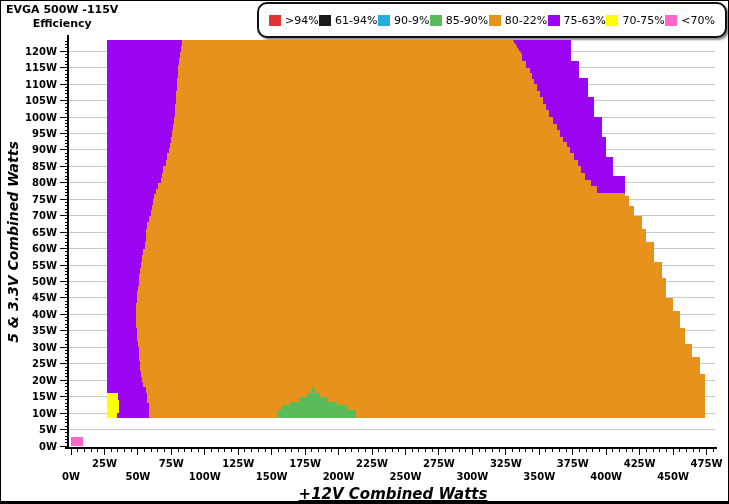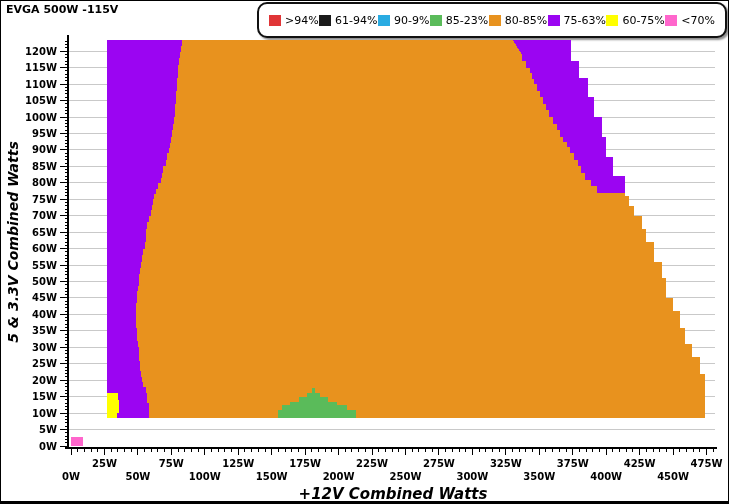--- a/index.html
+++ b/index.html
@@ -16,64 +16,65 @@
     box-sizing:border-box;border:2px solid #111;border-radius:10px;background:#fff;
     box-shadow:2px 2px 2px rgba(0,0,0,0.45);
     display:flex;align-items:center;justify-content:space-between;padding:16px 10px;
   }
   .legend-item{display:flex;align-items:center;gap:4px;}
   .legend-swatch{width:12px;height:11px;display:inline-block;}
   .legend-label{font-size:11px;white-space:nowrap;}
   #plot-svg{position:absolute;left:0;top:0;}
   #x-axis-title{
     position:absolute;left:70px;top:484px;width:644px;text-align:center;
-    font-size:15px;font-weight:bold;font-style:italic;
+    font-size:15px;font-weight:bold;font-style:italic;text-decoration:underline;
   }
   #y-axis-title{
     position:absolute;left:-106px;top:231px;width:240px;height:20px;text-align:center;
     font-size:14px;font-weight:bold;font-style:italic;
     transform:rotate(-90deg);
   }
 </style>
 </head>
 <body>
 
 <div id="app">
   <div id="title-block">
     <div id="title-line1">EVGA 500W -115V</div>
+    <div id="title-line2">Efficiency</div>
   </div>
 
   <div id="legend">
       <span class="legend-item">
         <span class="legend-swatch" style="background: rgb(224, 53, 55);"></span>
         <span class="legend-label">&gt;94%</span>
       </span>
       <span class="legend-item">
         <span class="legend-swatch" style="background: rgb(26, 26, 26);"></span>
         <span class="legend-label">61-94%</span>
       </span>
       <span class="legend-item">
         <span class="legend-swatch" style="background: rgb(41, 171, 226);"></span>
         <span class="legend-label">90-9%</span>
       </span>
       <span class="legend-item">
         <span class="legend-swatch" style="background: rgb(90, 187, 90);"></span>
-        <span class="legend-label">85-23%</span>
+        <span class="legend-label">85-90%</span>
       </span>
       <span class="legend-item">
         <span class="legend-swatch" style="background: rgb(232, 146, 30);"></span>
-        <span class="legend-label">80-85%</span>
+        <span class="legend-label">80-22%</span>
       </span>
       <span class="legend-item">
         <span class="legend-swatch" style="background: rgb(155, 5, 242);"></span>
         <span class="legend-label">75-63%</span>
       </span>
       <span class="legend-item">
         <span class="legend-swatch" style="background: rgb(255, 255, 0);"></span>
-        <span class="legend-label">60-75%</span>
+        <span class="legend-label">70-75%</span>
       </span>
       <span class="legend-item">
         <span class="legend-swatch" style="background: rgb(255, 102, 204);"></span>
         <span class="legend-label">&lt;70%</span>
       </span>
     </div>
 
   <svg id="plot-svg" width="729" height="504">
       <line x1="67" x2="714" y1="428.55" y2="428.55" stroke="#c9c9c9" stroke-width="1" shape-rendering="crispEdges"></line>
       <line x1="67" x2="714" y1="412.1" y2="412.1" stroke="#c9c9c9" stroke-width="1" shape-rendering="crispEdges"></line>

